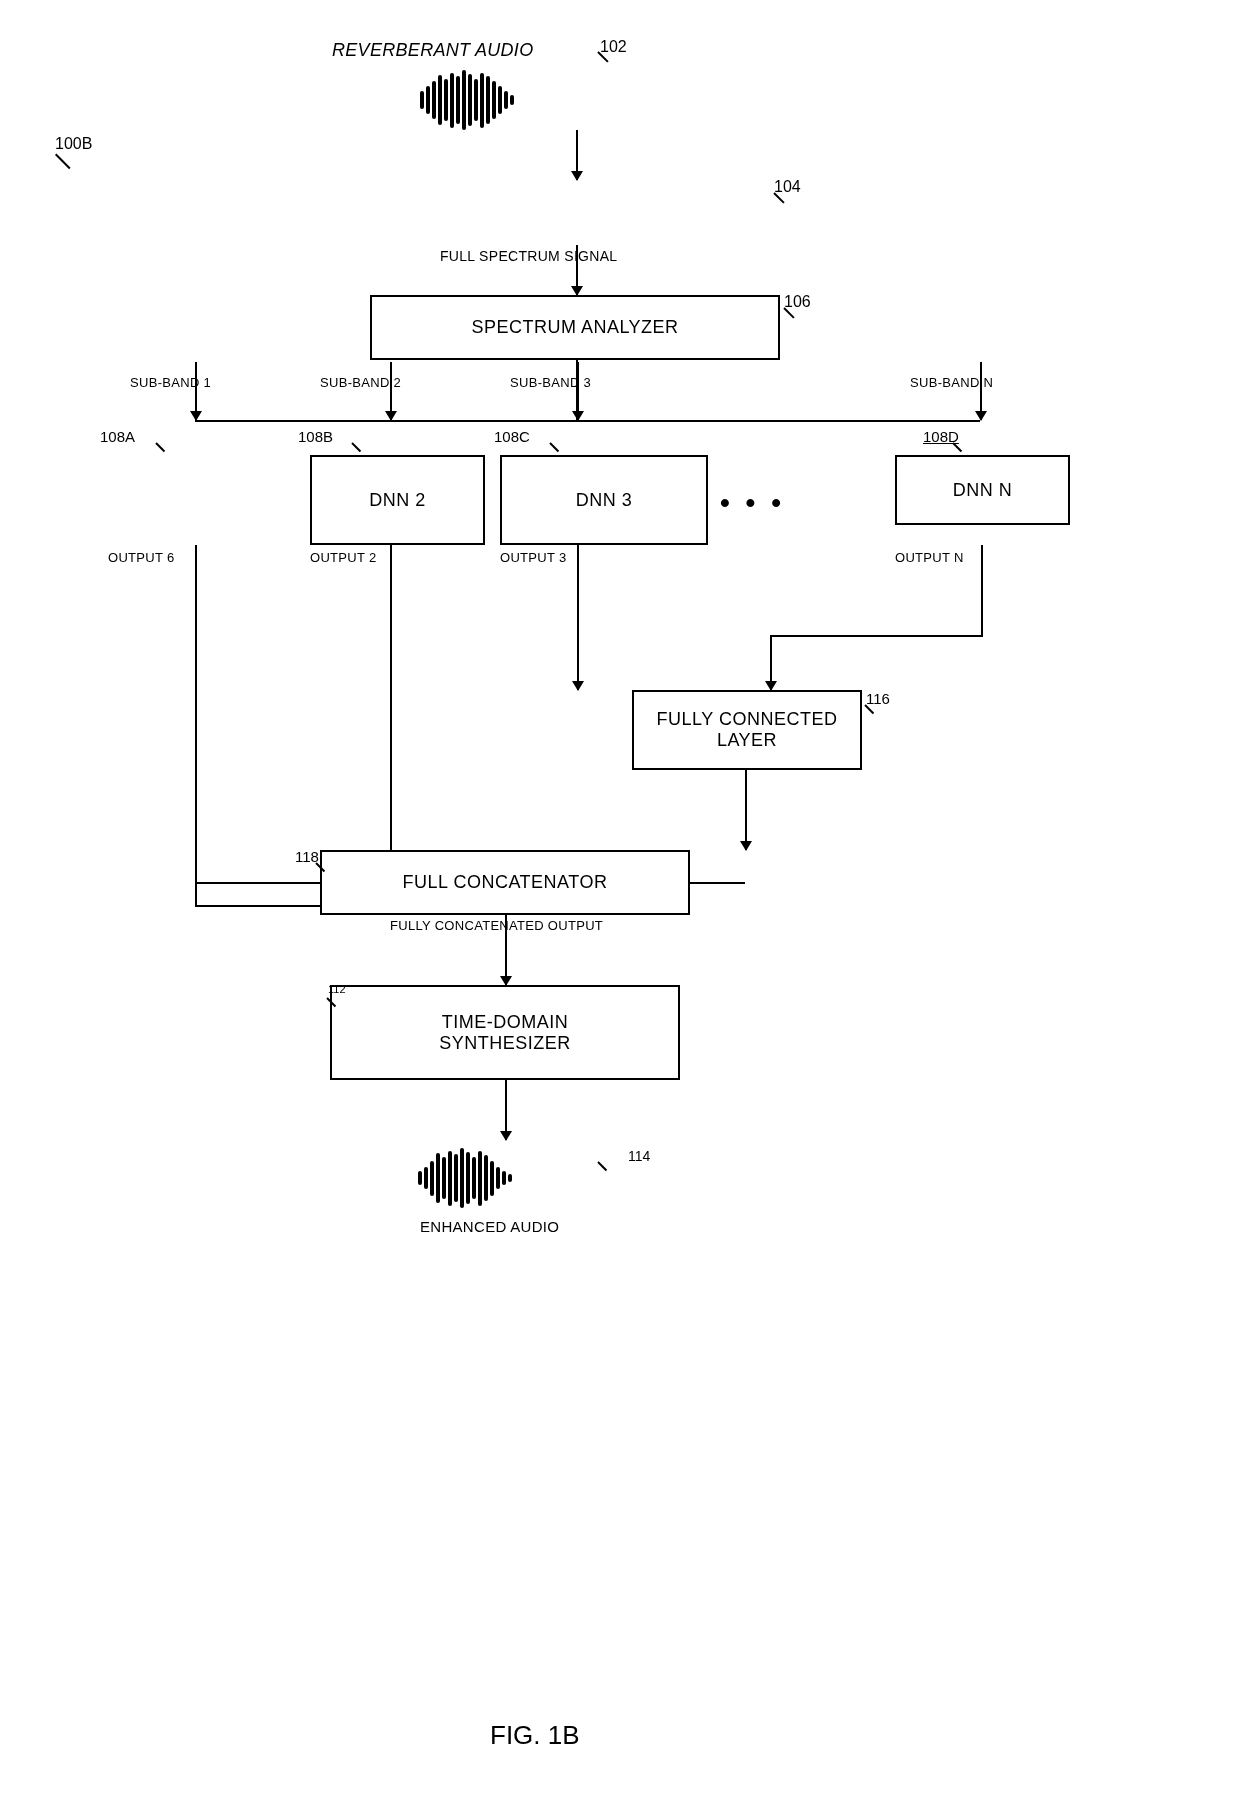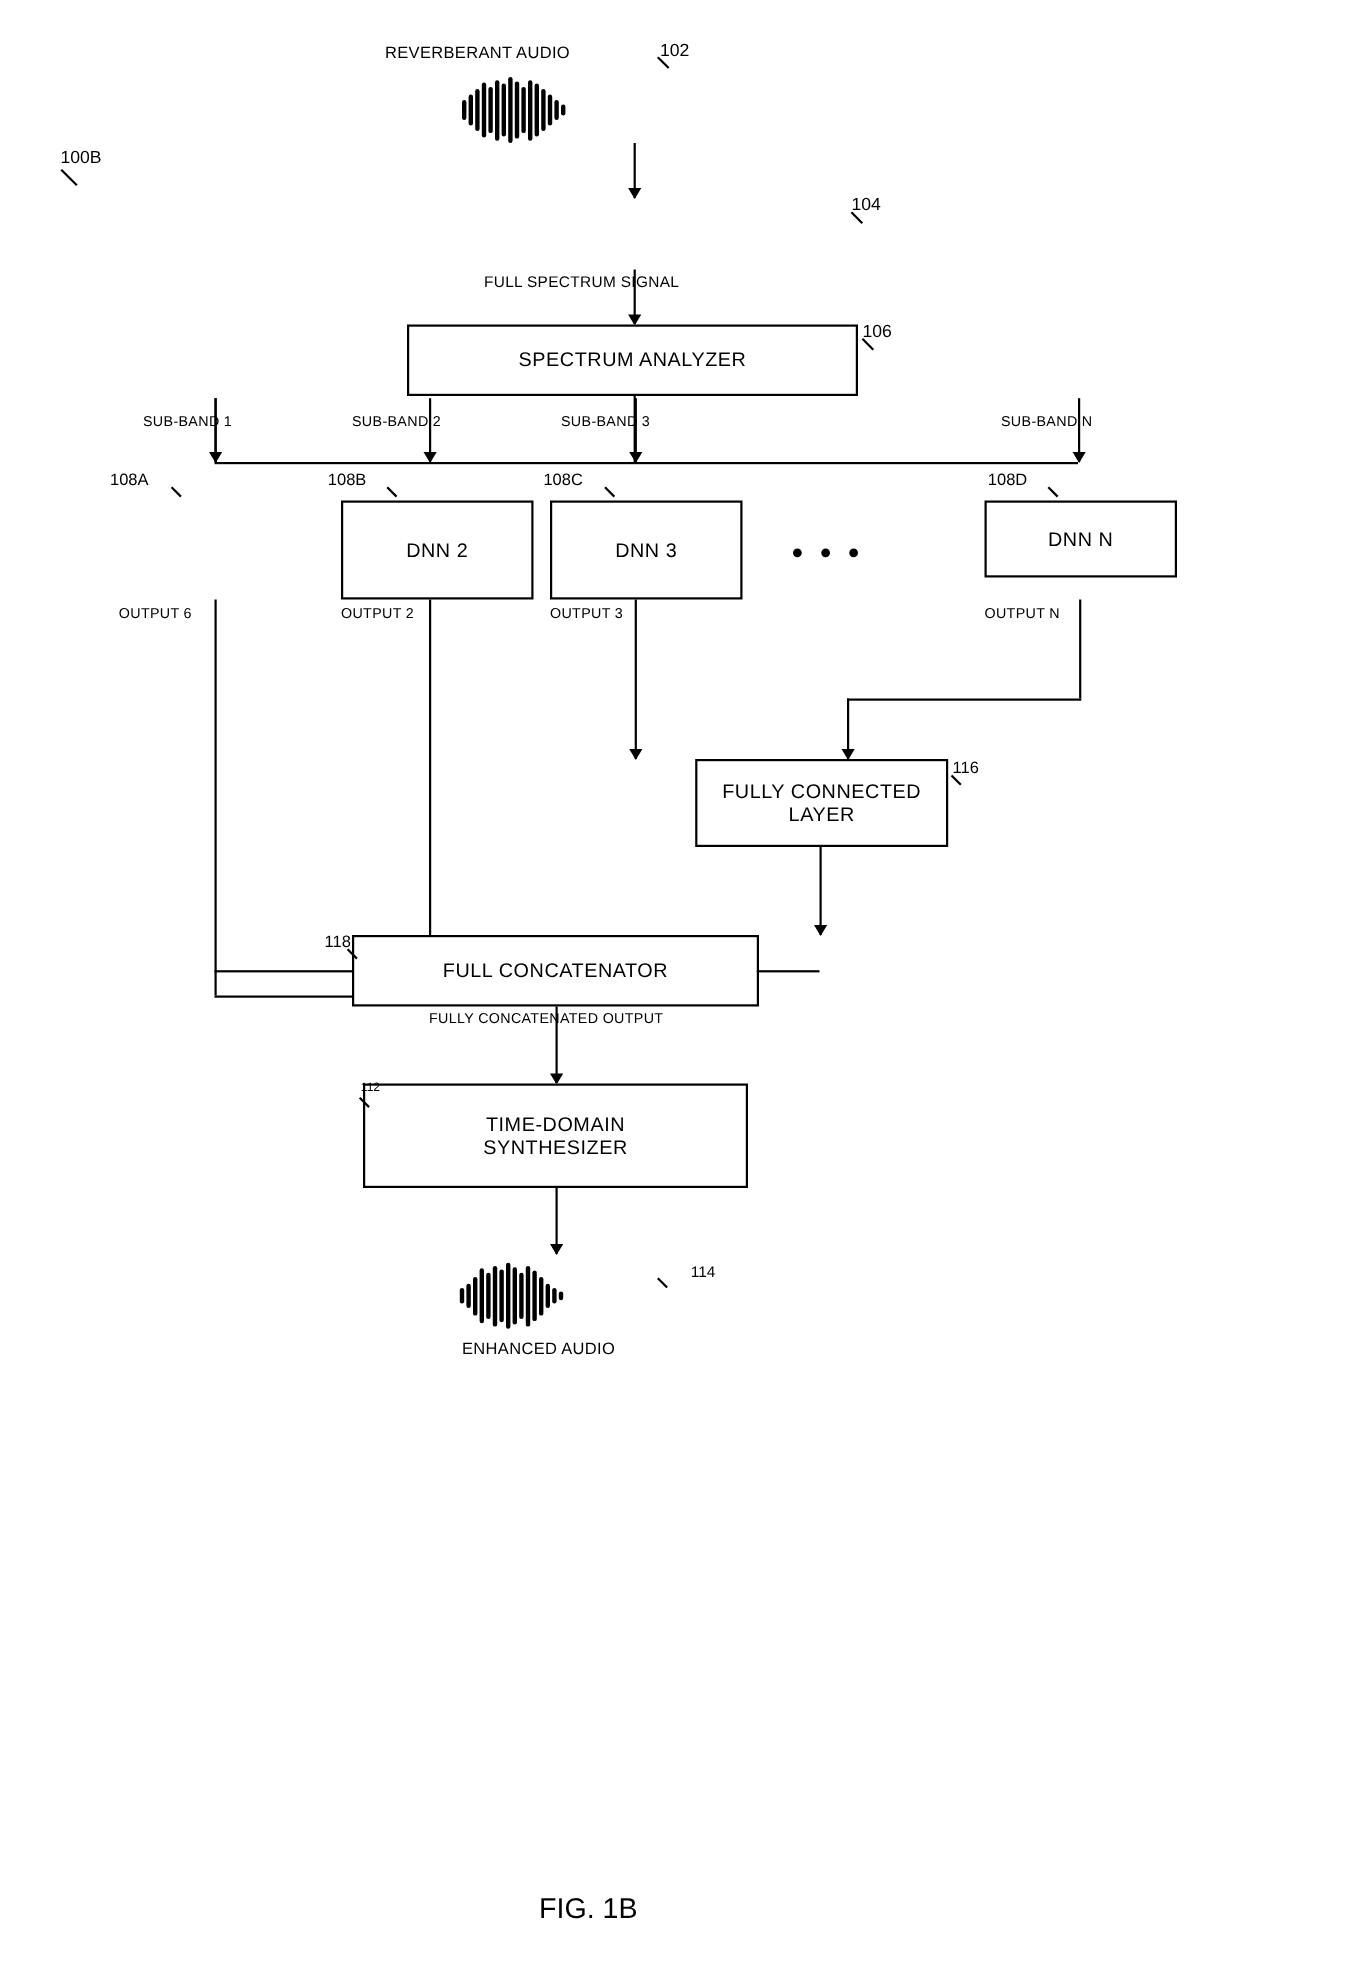--- a/index.html
+++ b/index.html
@@ -103,21 +103,21 @@
     }
   </style>
 </head>
 <body>
 
 <div class="diagram-container">
 
   <span class="ref-num" style="left:55px; top:135px;">100B</span>
   <div style="position:absolute; left:55px; top:155px; width:2px; height:20px; background:#000; transform: rotate(-45deg); transform-origin: top left;"></div>
 
-  <div class="label" style="left:350px; top:40px; font-size:15px;">REVERBERANT AUDIO</div>
+  <div class="label" style="left:332px; top:40px; font-size:18px;font-style:italic;">REVERBERANT AUDIO</div>
   <span class="ref-num" style="left:600px; top:38px;">102</span>
 
   <div style="position:absolute; left:597px; top:52px; width:2px; height:14px; background:#000; transform: rotate(-45deg); transform-origin: top center;"></div>
 
   <div class="waveform" style="left:420px; top:70px;">
     <div class="waveform-bar" style="height:18px;"></div>
     <div class="waveform-bar" style="height:28px;"></div>
     <div class="waveform-bar" style="height:38px;"></div>
     <div class="waveform-bar" style="height:50px;"></div>
     <div class="waveform-bar" style="height:42px;"></div>
@@ -164,27 +164,27 @@
   <div class="label" style="left:320px; top:375px; font-size:13px;">SUB-BAND 2</div>
   <div class="label" style="left:510px; top:375px; font-size:13px;">SUB-BAND 3</div>
   <div class="label" style="left:910px; top:375px; font-size:13px;">SUB-BAND N</div>
 
   <span class="ref-num" style="left:100px; top:428px; font-size:15px;">108A</span>
   <div style="position:absolute; left:155px; top:443px; width:2px; height:12px; background:#000; transform: rotate(-45deg); transform-origin: top center;"></div>
   <span class="ref-num" style="left:298px; top:428px; font-size:15px;">108B</span>
   <div style="position:absolute; left:351px; top:443px; width:2px; height:12px; background:#000; transform: rotate(-45deg); transform-origin: top center;"></div>
   <span class="ref-num" style="left:494px; top:428px; font-size:15px;">108C</span>
   <div style="position:absolute; left:549px; top:443px; width:2px; height:12px; background:#000; transform: rotate(-45deg); transform-origin: top center;"></div>
-  <span class="ref-num" style="left:898px; top:428px; font-size:15px;">108D</span>
+  <span class="ref-num" style="left:923px; top:428px; font-size:15px;text-decoration:underline;">108D</span>
   <div style="position:absolute; left:952px; top:443px; width:2px; height:12px; background:#000; transform: rotate(-45deg); transform-origin: top center;"></div>
 
 
   <div class="block" style="left:310px; top:455px; width:175px; height:90px;">DNN 2</div>
 
-  <div class="block" style="left:500px; top:455px; width:175px; height:90px;">DNN 3</div>
+  <div class="block" style="left:500px; top:455px; width:208px; height:90px;">DNN 3</div>
 
   <div class="dots" style="left:720px; top:487px;">• • •</div>
 
   <div class="block" style="left:895px; top:455px; width:175px; height:70px;">DNN N</div>
 
   <div class="label" style="left:108px; top:550px; font-size:13px;">OUTPUT 6</div>
   <div class="label" style="left:310px; top:550px; font-size:13px;">OUTPUT 2</div>
   <div class="label" style="left:500px; top:550px; font-size:13px;">OUTPUT 3</div>
   <div class="label" style="left:895px; top:550px; font-size:13px;">OUTPUT N</div>
 

